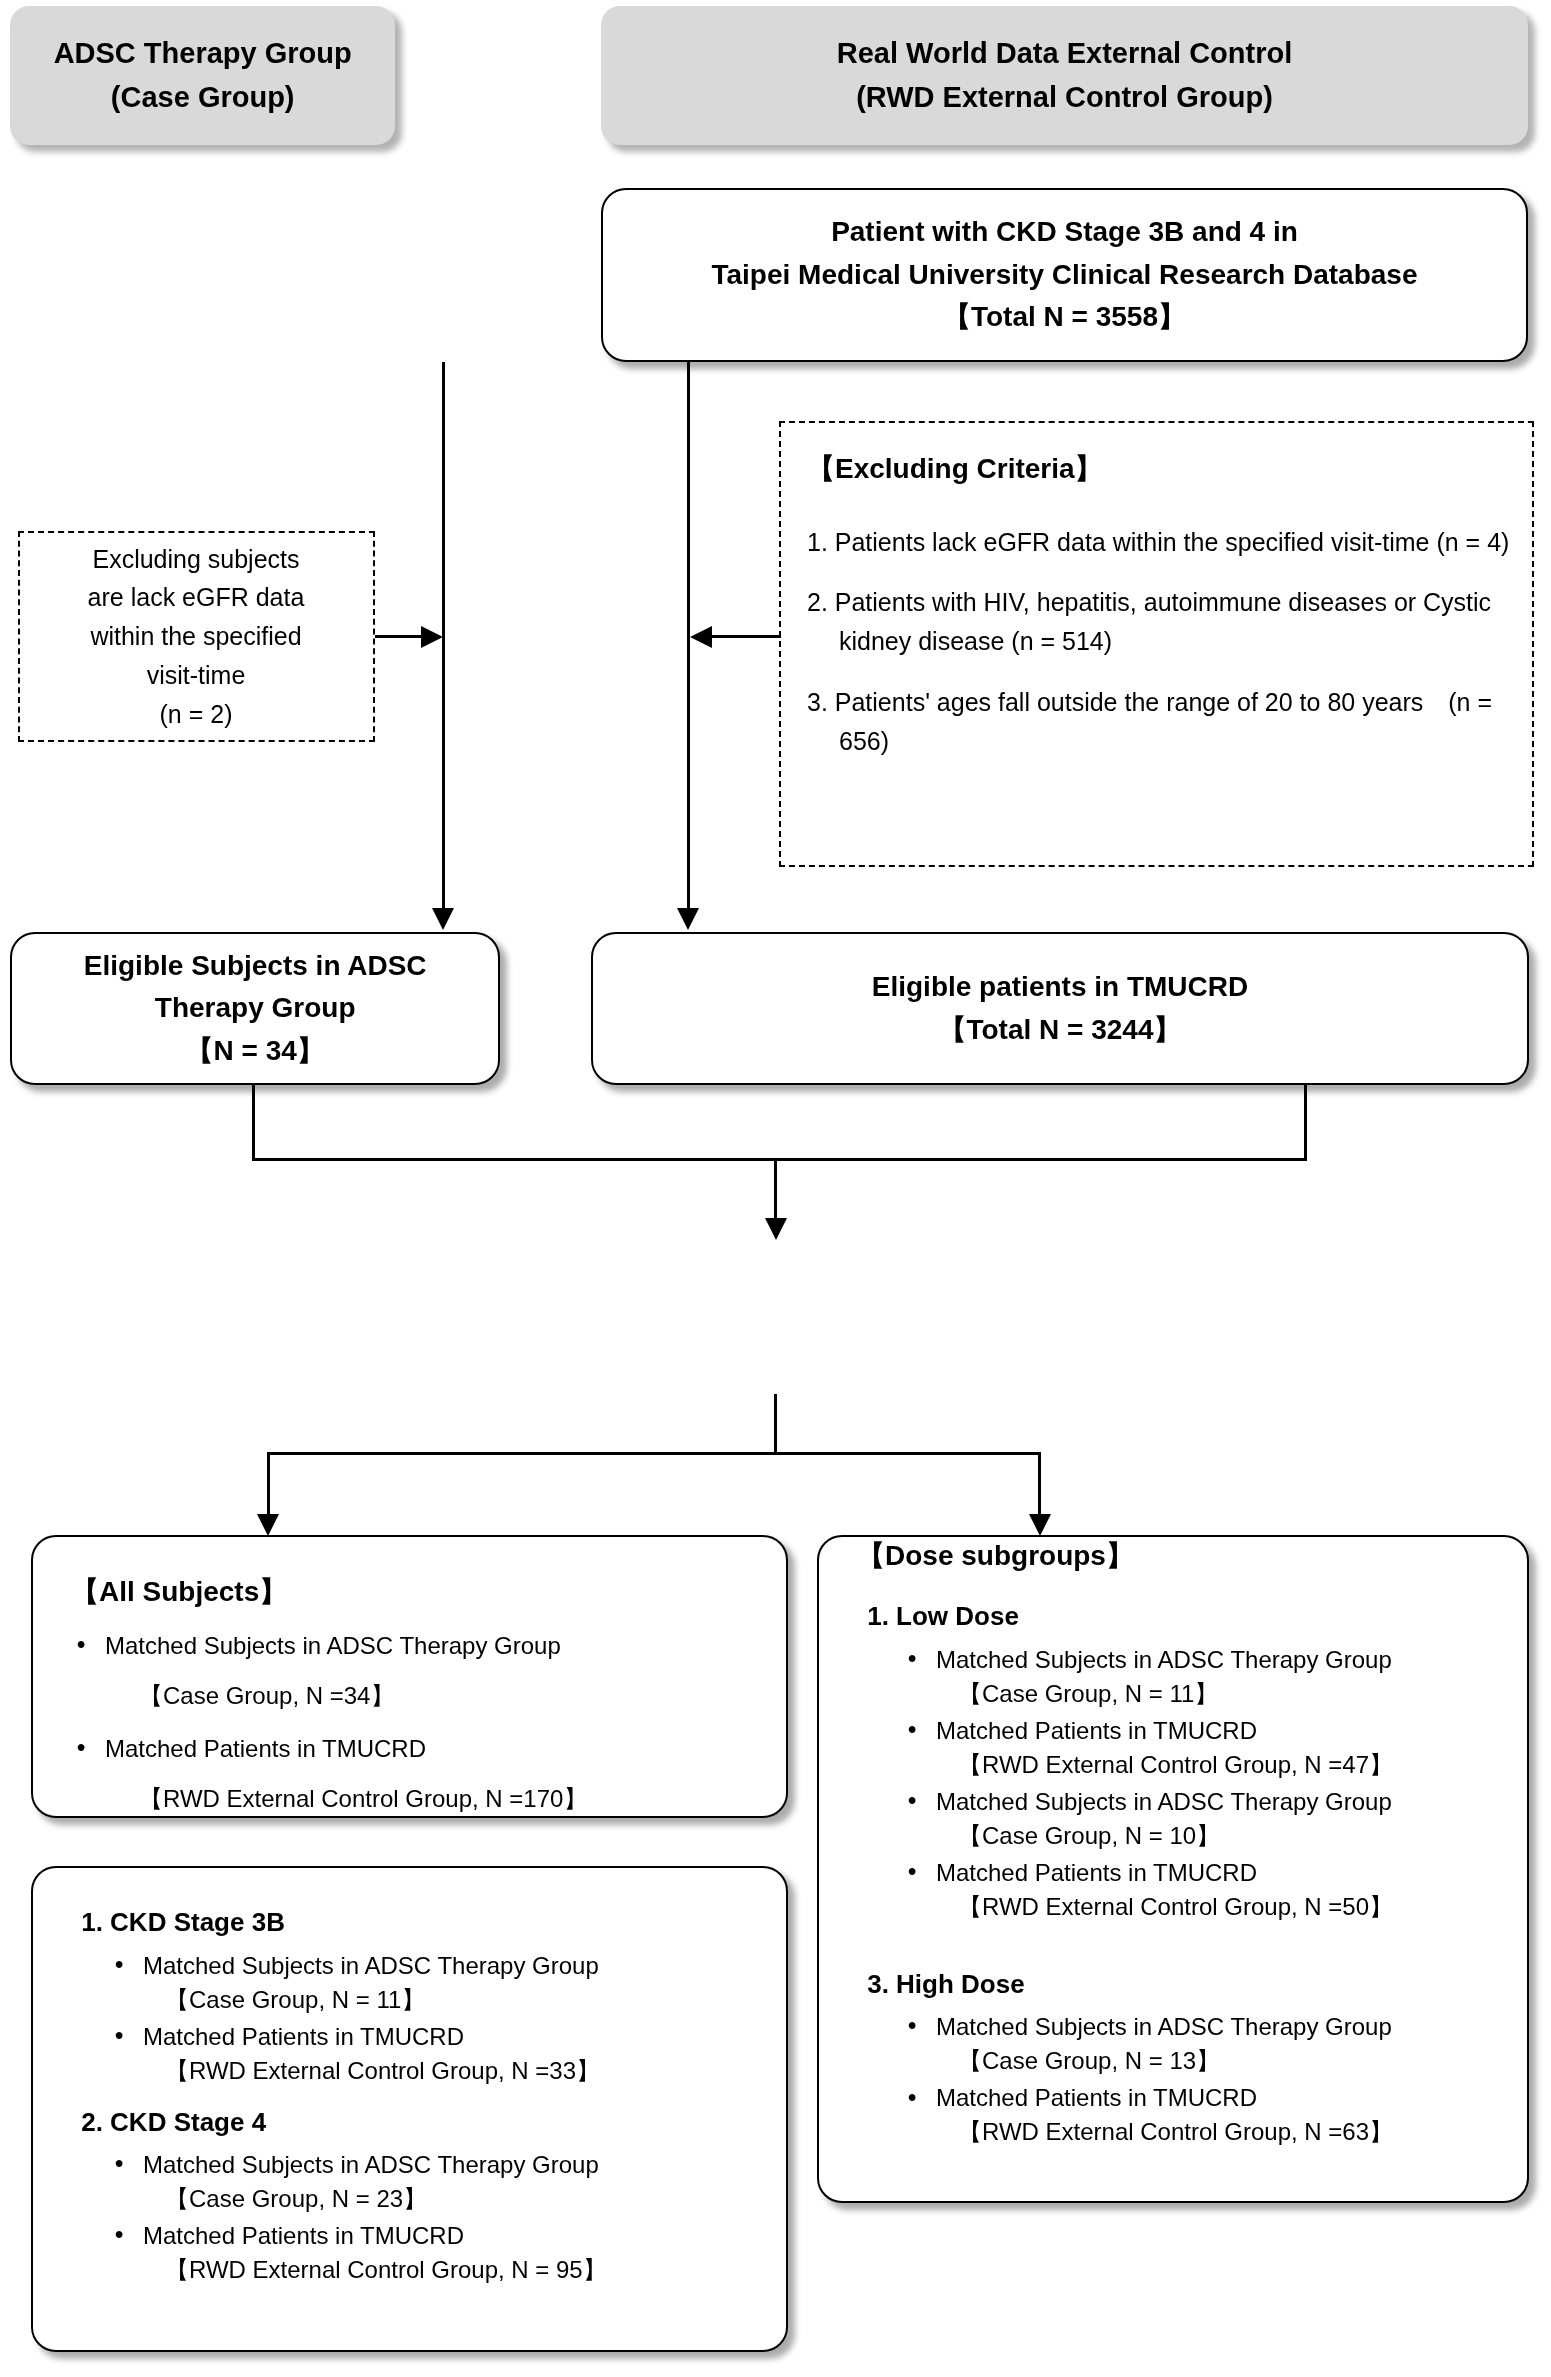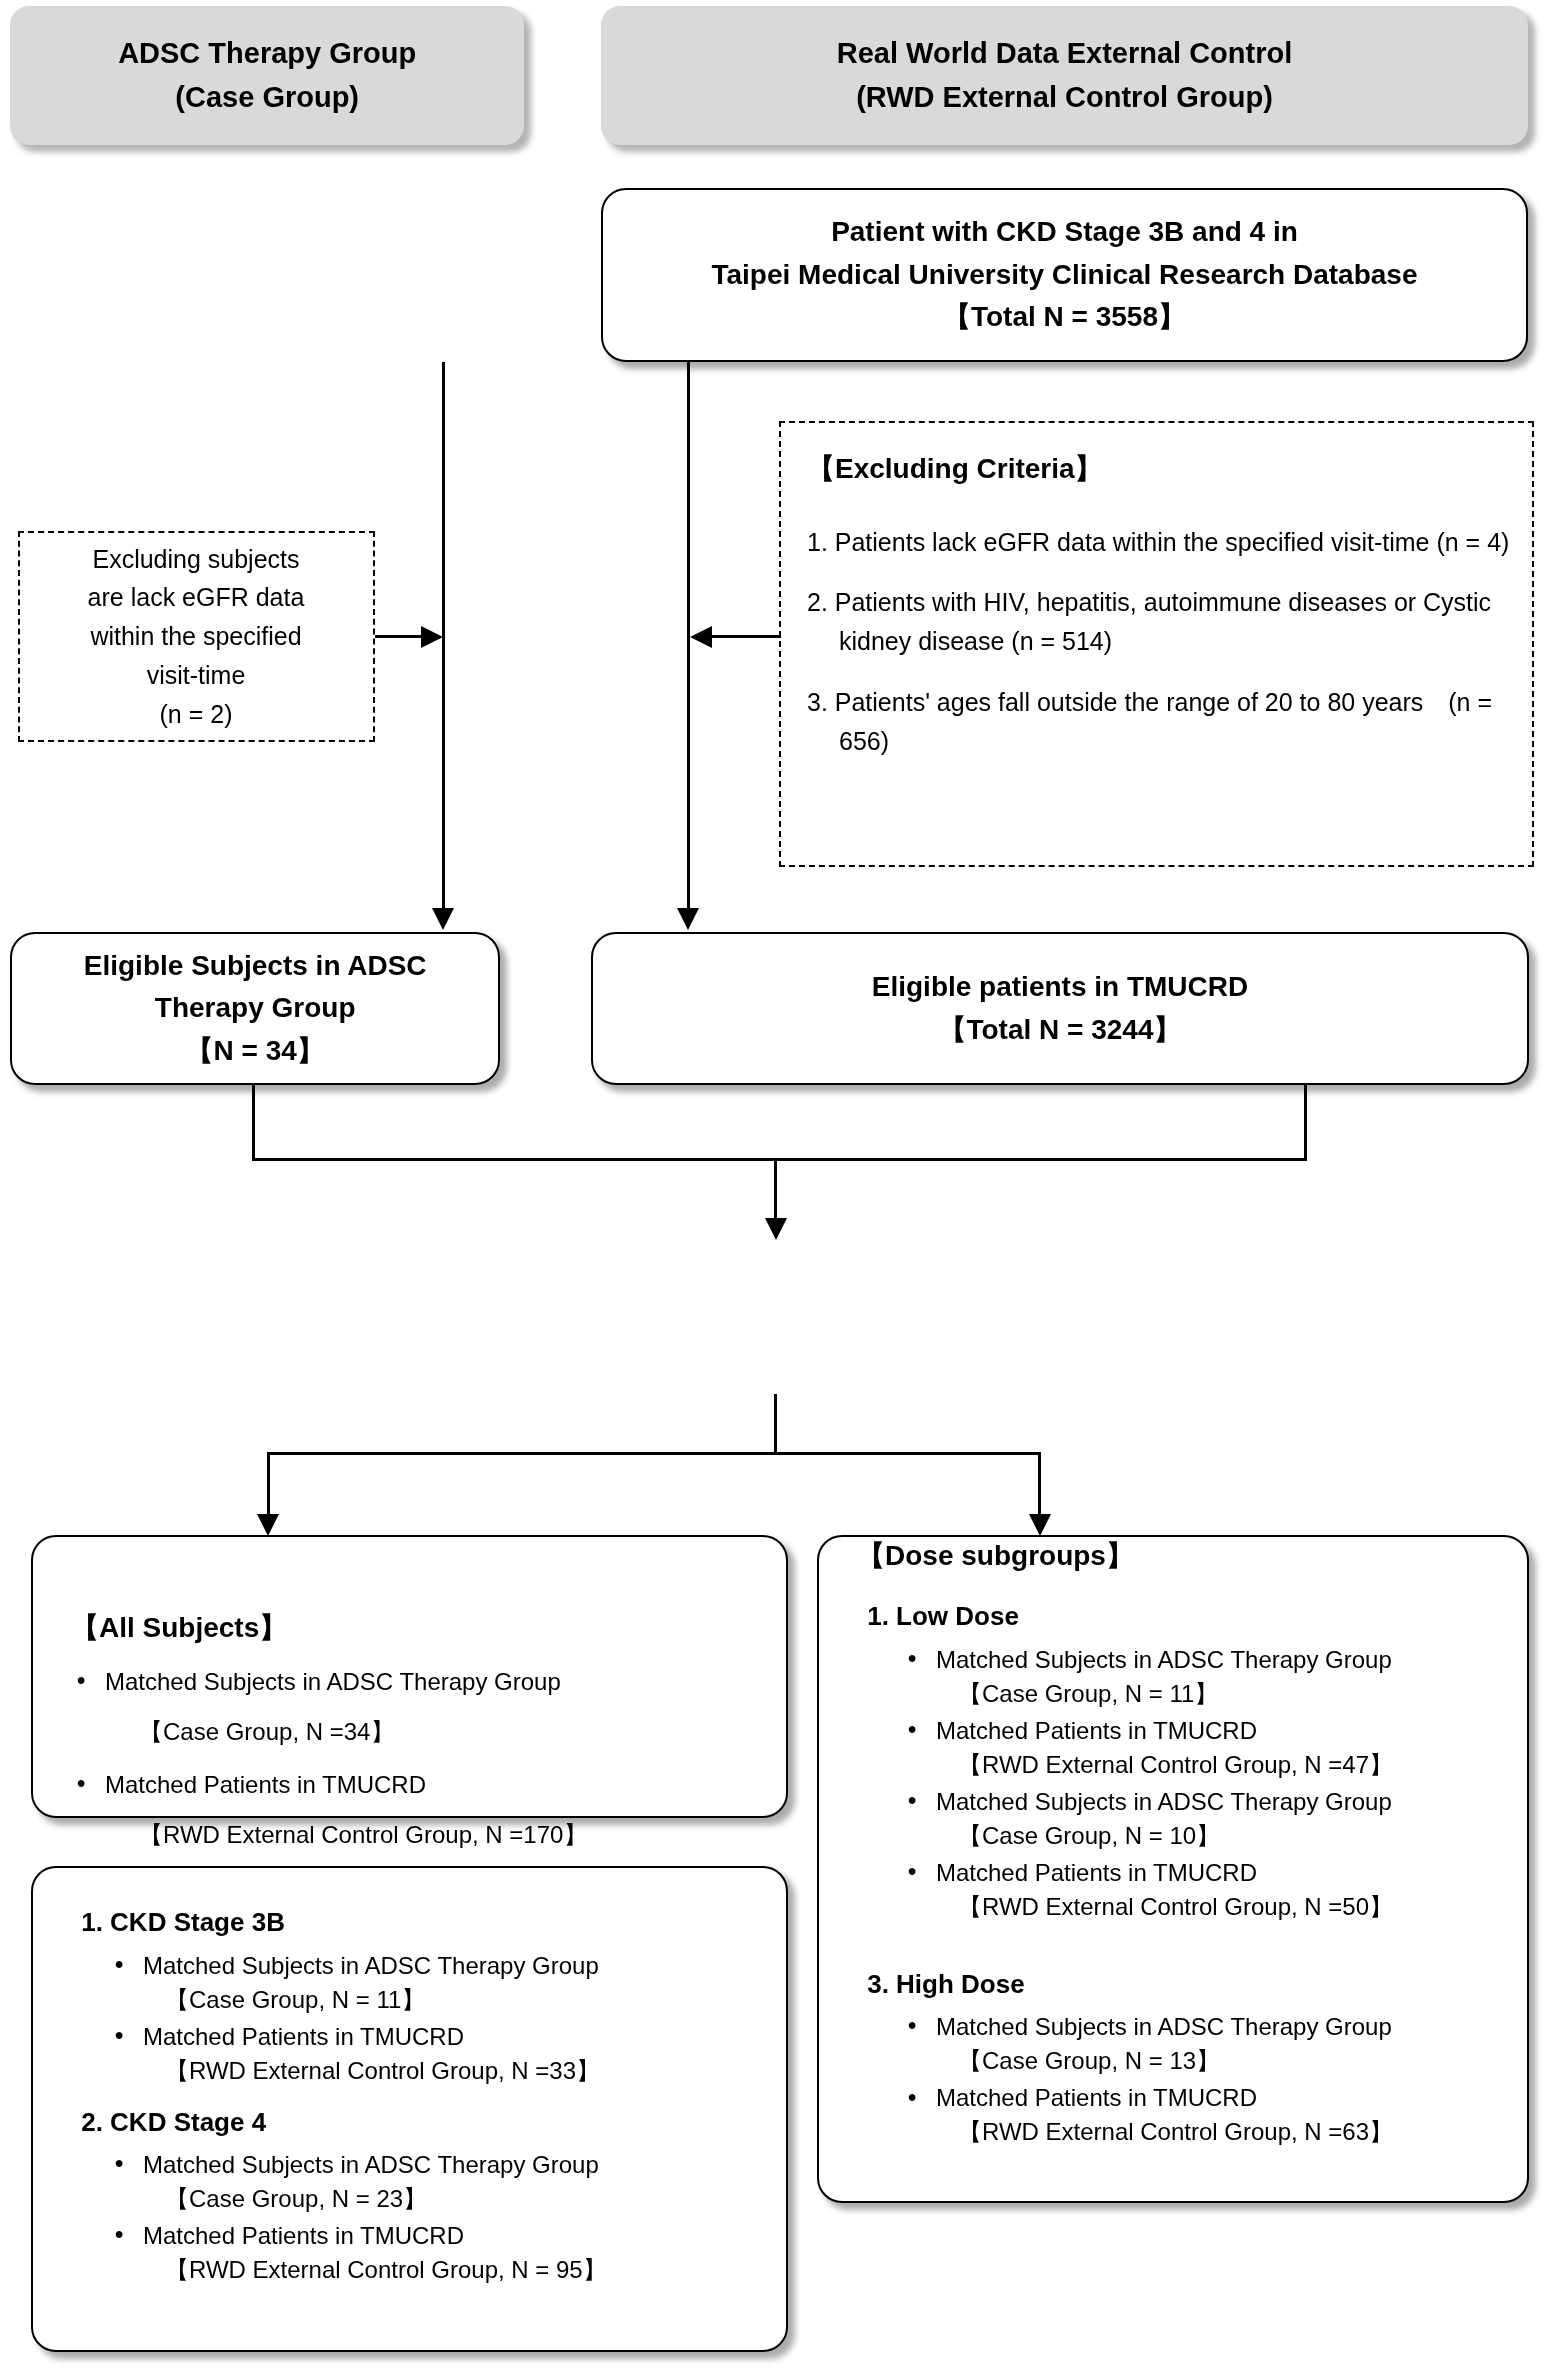--- a/index.html
+++ b/index.html
@@ -113,21 +113,21 @@
     border-right: 22px solid #000000;
   }
   .crit-item { display: block; margin-bottom: 22px; }
   .crit-hang { display: block; padding-left: 32px; text-indent: -32px; }
 </style>
 </head>
 <body>
 
 <div id="canvas">
 
-  <div class="node header ctr" style="left:10.2px; top:5.8px; width:514px; height:139px;">
+  <div class="node header ctr" style="left:10.2px; top:5.8px; width:385px; height:139px;">
     <span class="fs-hdr">ADSC Therapy Group</span>
     <span class="fs-hdr">(Case Group)</span>
   </div>
 
   <div class="node header ctr" style="left:601px; top:5.8px; width:927px; height:139px;">
     <span class="fs-hdr">Real World Data External Control</span>
     <span class="fs-hdr">(RWD External Control Group)</span>
   </div>
 
 
@@ -158,21 +158,21 @@
     <span class="fs-box">【N = 34】</span>
   </div>
 
   <div class="node ctr" style="left:591px; top:932px; width:938px; height:153px;">
     <span class="fs-box">Eligible patients in TMUCRD</span>
     <span class="fs-box">【Total N = 3244】</span>
   </div>
 
 
   <div class="node lft pad-l" style="left:31px; top:1535px; width:757px; height:283px; justify-content:flex-start; padding-top:36px;">
-    <span class="fs-grp-t" style="margin-bottom:17.5px;margin-top:36px;">【All Subjects】</span>
+    <span class="fs-grp-t" style="margin-bottom:17.5px;">【All Subjects】</span>
     <ul class="bul">
       <li>
         <span class="fs-item">Matched Subjects in ADSC Therapy Group</span>
         <span class="fs-item sub-line" style="margin-top:16px;">【Case Group, N =34】</span>
       </li>
       <li style="margin-top:19px;">
         <span class="fs-item">Matched Patients in TMUCRD</span>
         <span class="fs-item sub-line" style="margin-top:16px;">【RWD External Control Group, N =170】</span>
       </li>
     </ul>

